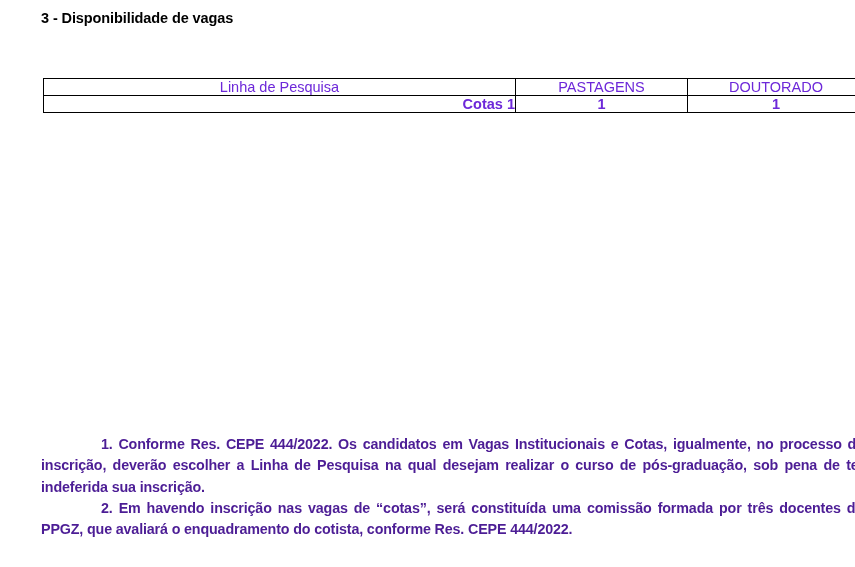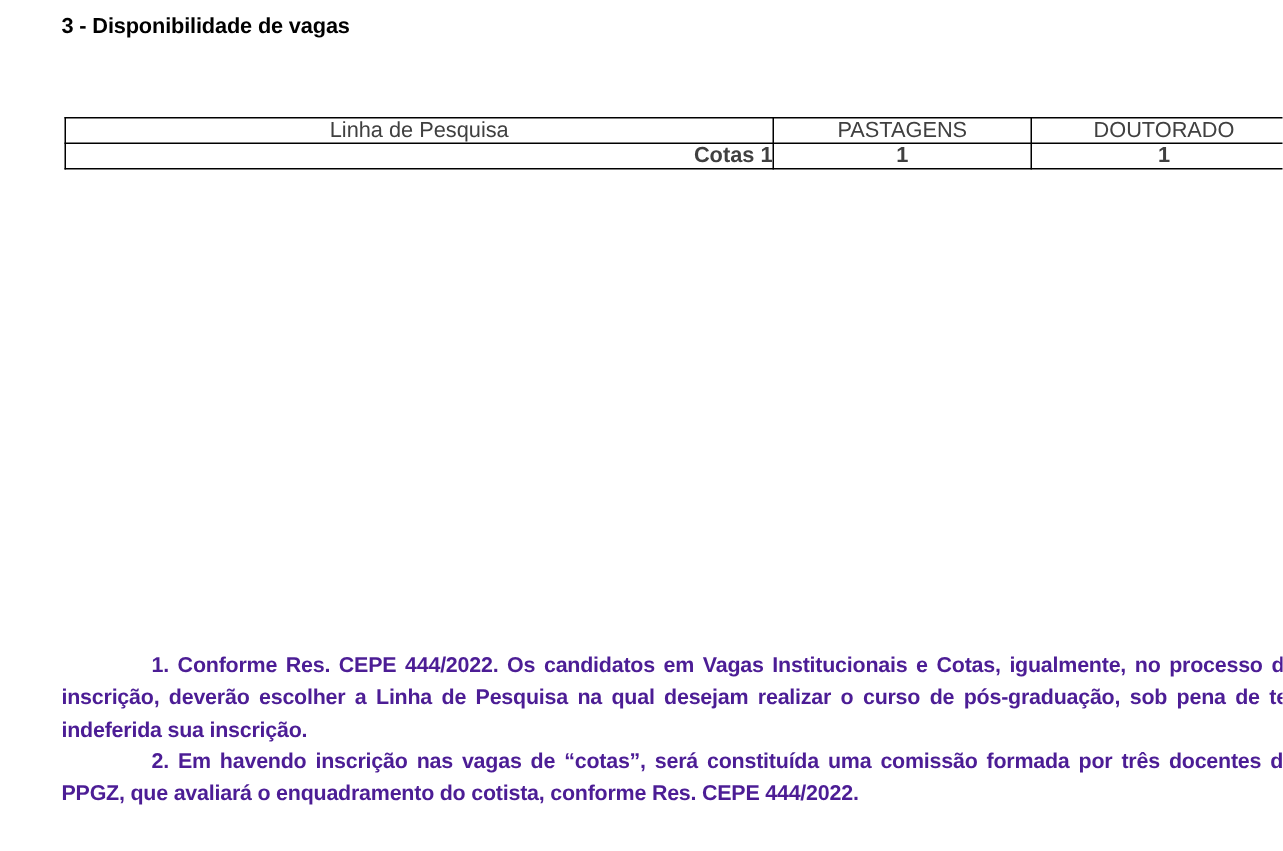--- a/index.html
+++ b/index.html
@@ -42,21 +42,21 @@
     top: 78px;
     width: 821px;
     border-collapse: collapse;
     table-layout: fixed;
   }
   .vagas-table td {
     border: 1px solid #000000;
     padding: 0;
     vertical-align: top;
     font-size: 14.5px;
-    color: #404040;
+    color: #6d28d9;
   }
 
   .col-linha  { width: 472px; }
   .col-mest   { width: 172px; }
   .col-dout   { width: 177px; }
 
   
   .hdr-linha {
     text-align: center;
     font-weight: normal;

